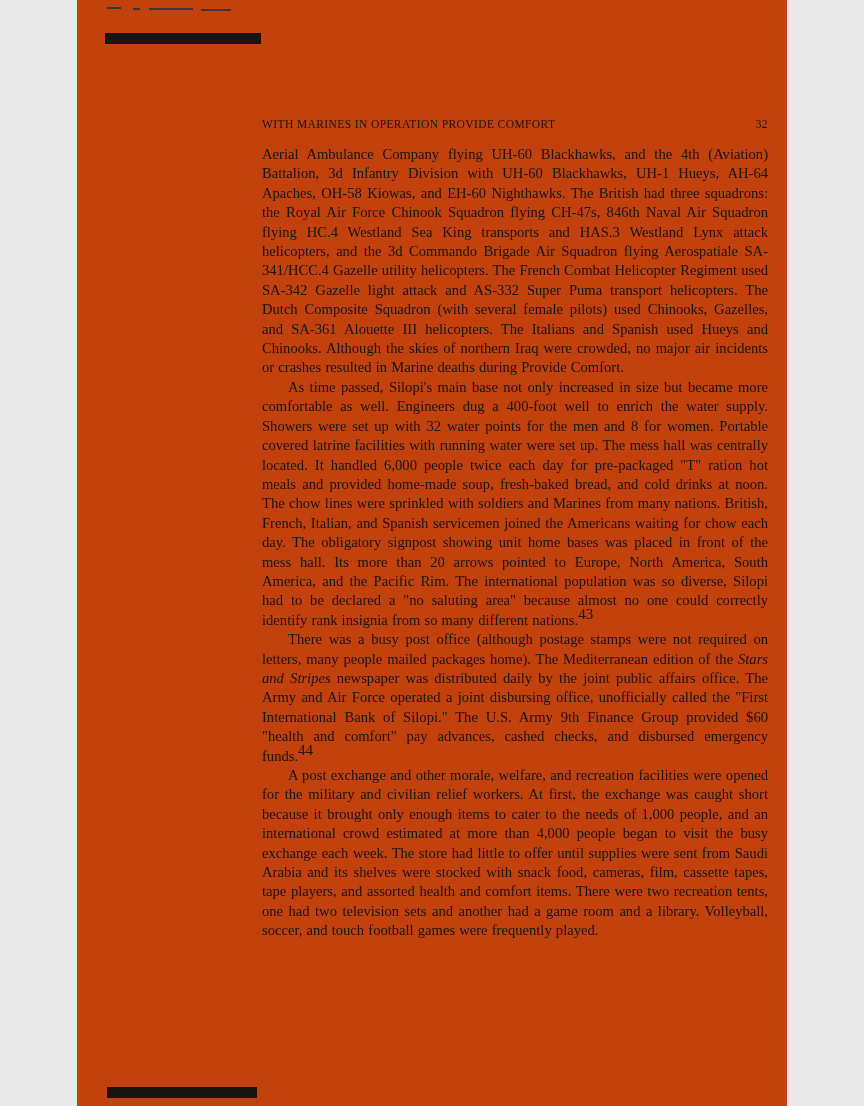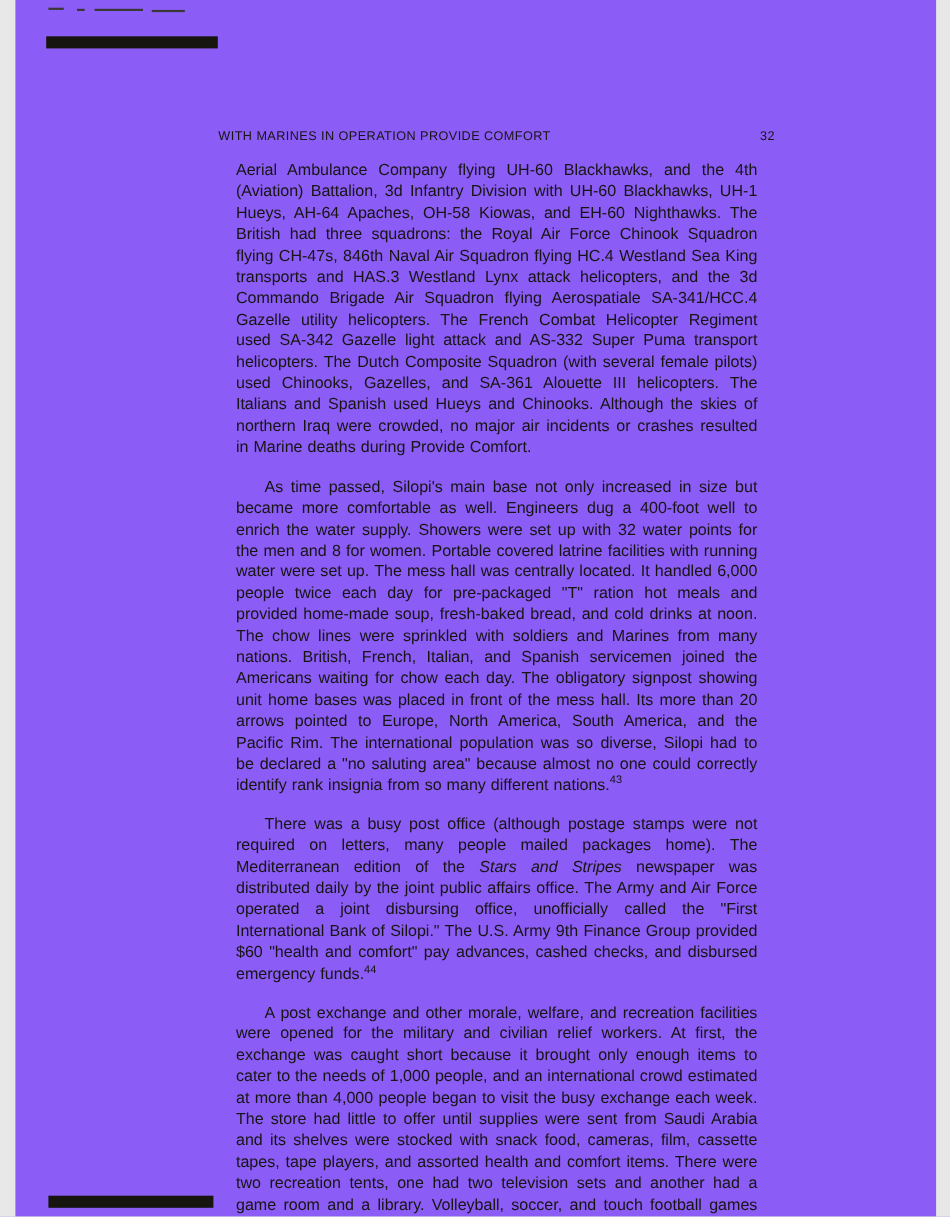--- a/index.html
+++ b/index.html
@@ -2,25 +2,25 @@
 <html><head>
 <meta charset="utf-8">
 <style>
   html, body {
     margin: 0;
     padding: 0;
     background: #e8e8e8;
   }
   .page {
     position: relative;
-    width: 837px;
+    width: 710px;
     height: 1106px;
     margin: 0 auto;
-    background: #8b5cf6;
-    font-family: Liberation Sans, sans-serif;
+    background: #c2410c;
+    font-family: Liberation Serif, serif;
     color: #171513;
     overflow: hidden;
   }
   
   .artifact {
     position: absolute;
     background: #17150f;
   }
   .dash {
     position: absolute;
@@ -38,31 +38,31 @@
     justify-content: space-between;
     align-items: baseline;
     font-size: 11.5px;
     letter-spacing: 0.4px;
     margin-bottom: 15px;
   }
   .running-head .title {
     font-variant: normal;
   }
   .body-text p {
-    margin: 16px;
+    margin: 0;
     font-size: 14.6px;
     line-height: 19.4px;
     text-align: justify;
     word-spacing: 0.5px;
   }
   .body-text p.indent {
     text-indent: 26px;
   }
   sup {
-    font-size: 10px;
+    font-size: 15px;
     line-height: 0;
     vertical-align: super;
   }
   i {
     font-style: italic;
   }
 </style>
 </head>
 <body>
 

